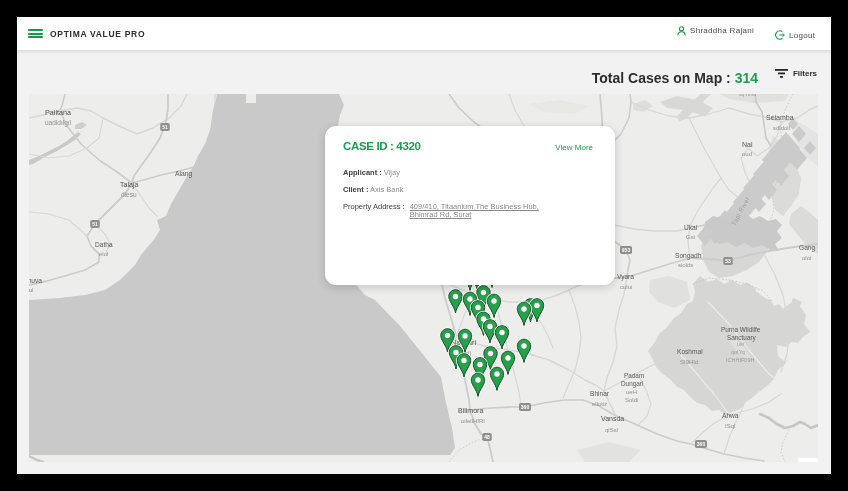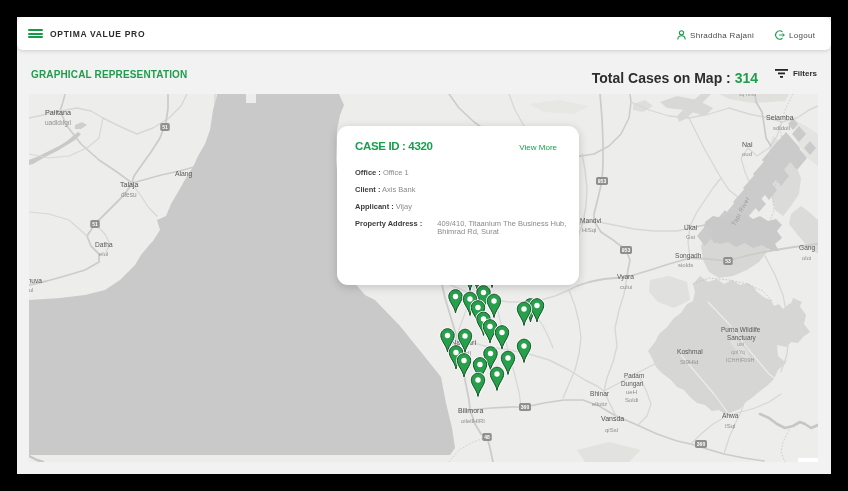--- a/index.html
+++ b/index.html
@@ -1,40 +1,40 @@
 <!DOCTYPE html>
 <html><head>
 <meta charset="utf-8">
 <style>
 html,body{margin:0;padding:0;}
 body{width:848px;height:491px;background:#000;overflow:hidden;font-family:"Liberation Sans",sans-serif;position:relative;}
 .app{position:absolute;left:17px;top:17px;width:814px;height:457px;background:#f2f2f2;overflow:hidden;}
-.header{position:absolute;left:0;top:0;width:814px;height:33px;background:#fff;box-shadow:0 1px 4px rgba(0,0,0,0.15);border-radius:6px;}
+.header{position:absolute;left:0;top:0;width:814px;height:33px;background:#fff;box-shadow:0 1px 4px rgba(0,0,0,0.15);}
 .burger{position:absolute;left:11px;top:12px;width:15px;height:10px;}
 .burger div{height:2px;background:#169a48;border-radius:1px;margin-bottom:1.6px;}
 .brand{position:absolute;left:33px;top:11.5px;font-size:8.5px;font-weight:bold;letter-spacing:0.7px;color:#2d2d2d;}
-.user{position:absolute;left:660px;top:9px;font-size:8px;letter-spacing:0.3px;color:#4a4a4a;height:14px;display:flex;align-items:flex-end;}
+.user{position:absolute;left:660px;top:9px;font-size:8px;letter-spacing:0.3px;color:#4a4a4a;height:14px;display:flex;align-items:flex-start;}
 .user svg{margin-right:4px;}
 .logout{position:absolute;left:758px;top:9px;font-size:8px;letter-spacing:0.3px;color:#4a4a4a;height:14px;display:flex;align-items:flex-end;}
 .logout svg{margin-right:4px;}
 .htitle{position:absolute;left:14px;top:52px;font-size:10px;font-weight:bold;letter-spacing:0.15px;color:#1f9d4e;}
 .tot{position:absolute;right:73px;top:52.5px;font-size:14px;font-weight:bold;letter-spacing:0px;color:#2d2d2d;}
 .tot b{color:#1f9d4e;}
 .filters{position:absolute;right:14px;top:52px;font-size:8px;font-weight:bold;color:#2d2d2d;display:flex;align-items:center;}
 .filters svg{margin-right:5px;}
 .map{position:absolute;left:12px;top:77px;width:789px;height:368px;background:#b91c1c;overflow:hidden;}
-.card{position:absolute;left:308px;top:32px;width:242px;height:159px;background:#fff;border-radius:11px;box-shadow:0 2px 10px rgba(0,0,0,0.18);}
+.card{position:absolute;left:296px;top:32px;width:242px;height:159px;background:#fff;border-radius:11px;box-shadow:0 2px 10px rgba(0,0,0,0.18);padding-left:48px;}
 .cid{position:absolute;left:18px;top:14px;font-size:11.5px;font-weight:bold;letter-spacing:-0.35px;color:#17a04d;}
 .vm{position:absolute;right:22px;top:17px;font-size:8px;font-weight:normal;color:#17a04d;}
 .rows{position:absolute;left:18px;top:43px;width:212px;font-size:7.5px;color:#8b8b8b;}
 .rows .r{margin-bottom:8.7px;line-height:8.2px;}
 .rows b{color:#3d3d3d;}
 .addr{display:flex;}
-.addr .lb{white-space:nowrap;color:#3d3d3d;font-weight:bold;text-align:right;}
-.addr .vv{margin-left:15px;}
+.addr .lb{white-space:nowrap;color:#3d3d3d;font-weight:normal;text-align:right;}
+.addr .vv{margin-left:5px;text-decoration:underline;}
 .wm{position:absolute;left:769px;top:364px;width:20px;height:5px;background:#fff;}
 </style>
 </head>
 <body>
 <div class="app">
   <div class="header">
     <div class="burger">
         <div></div>
         <div></div>
         <div></div>
@@ -49,21 +49,20 @@
     </div>
     <div class="logout">
       <svg width="10" height="10" viewBox="0 0 10 10">
           <path d="M7.4,1.8 A4.1,4.1 0 1 0 7.4,8.2" fill="none" stroke="#169a48" stroke-width="1.1"></path>
           <line x1="4.2" y1="5" x2="9.2" y2="5" stroke="#169a48" stroke-width="1"></line>
           <path d="M7.8,3.6 L9.3,5 L7.8,6.4" fill="none" stroke="#169a48" stroke-width="1" stroke-linejoin="round" stroke-linecap="round"></path>
         </svg>
       Logout
     </div>
   </div>
-  <div class="htitle">GRAPHICAL REPRESENTATION</div>
   <div class="tot">Total Cases on Map : <b>314</b></div>
   <div class="filters"><svg width="13" height="9" viewBox="0 0 13 9">
         <rect x="0" y="0" width="13" height="1.8" fill="#252525"></rect>
         <rect x="3" y="3.5" width="7" height="1.8" fill="#252525"></rect>
         <rect x="5" y="7" width="3" height="1.8" fill="#252525"></rect>
       </svg>Filters</div>
   <div class="map">
     <svg width="789" height="368" viewBox="0 0 789 368" style="position:absolute;left:0;top:0">
 <rect width="789" height="368" fill="#ededeb"></rect>
 <path d="M631,8 L648,2 L668,6 L684,14 L676,22 L656,16 L638,14 Z" fill="#d8d8d6"></path>
@@ -240,23 +239,22 @@
 <use href="#pin" x="471.5" y="256.6"></use>
 <use href="#pin" x="427.5" y="259.1"></use>
 <use href="#pin" x="443.5" y="263.1"></use>
 <use href="#pin" x="460.5" y="272.6"></use>
 <use href="#pin" x="441.5" y="278.6"></use>
 </svg>
     <div class="card">
       <div class="cid">CASE ID : 4320</div>
       <div class="vm">View More</div>
       <div class="rows">
-        <div class="r"><b>Office :</b> Office 1</div>
+        <div class="r"><b>Applicant :</b> Vijay</div>
         <div class="r"><b>Client :</b> Axis Bank</div>
-        <div class="r"><b>Applicant :</b> Vijay</div>
         <div class="r addr">
             <span class="lb">Property Address :</span>
             <span class="vv">409/410, Titaanium The Business Hub, Bhimrad Rd, Surat</span>
           </div>
       </div>
     </div>
     <div class="wm"></div>
   </div>
 </div>
 

